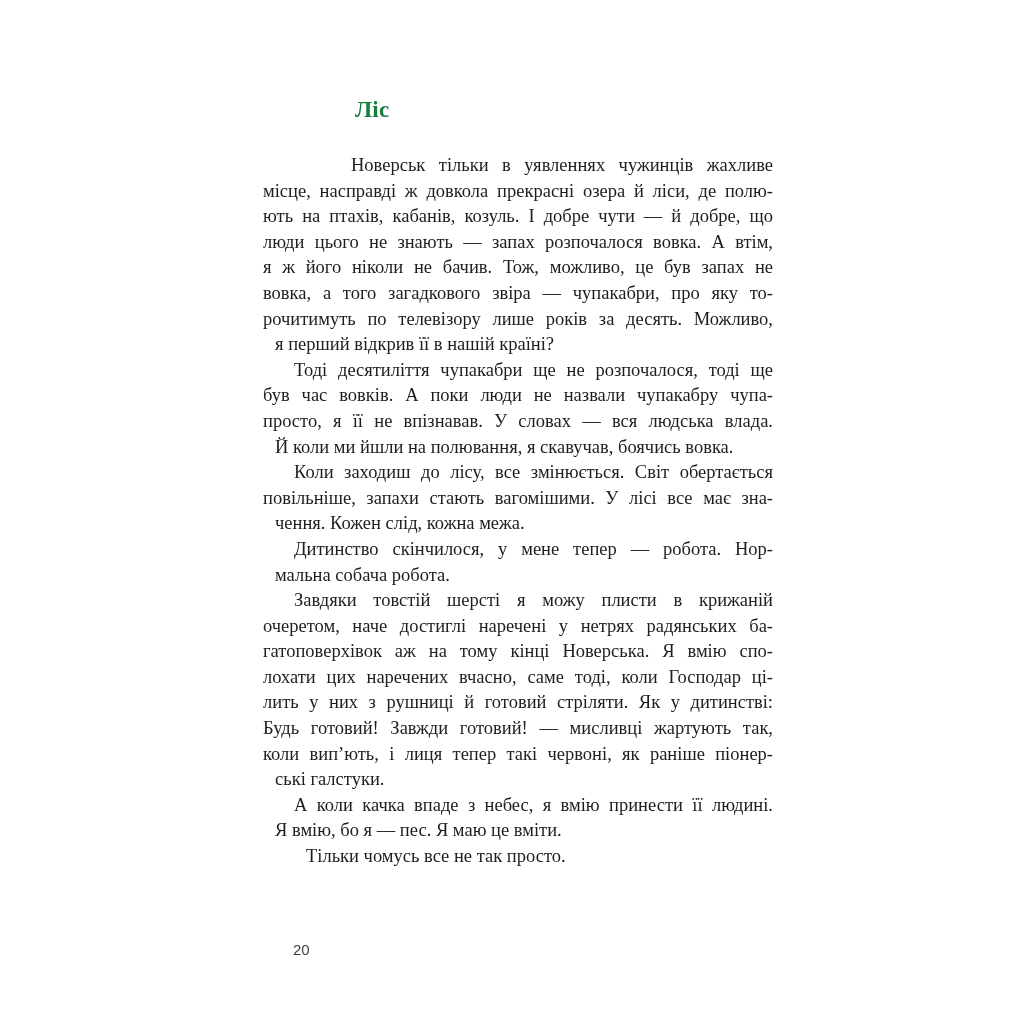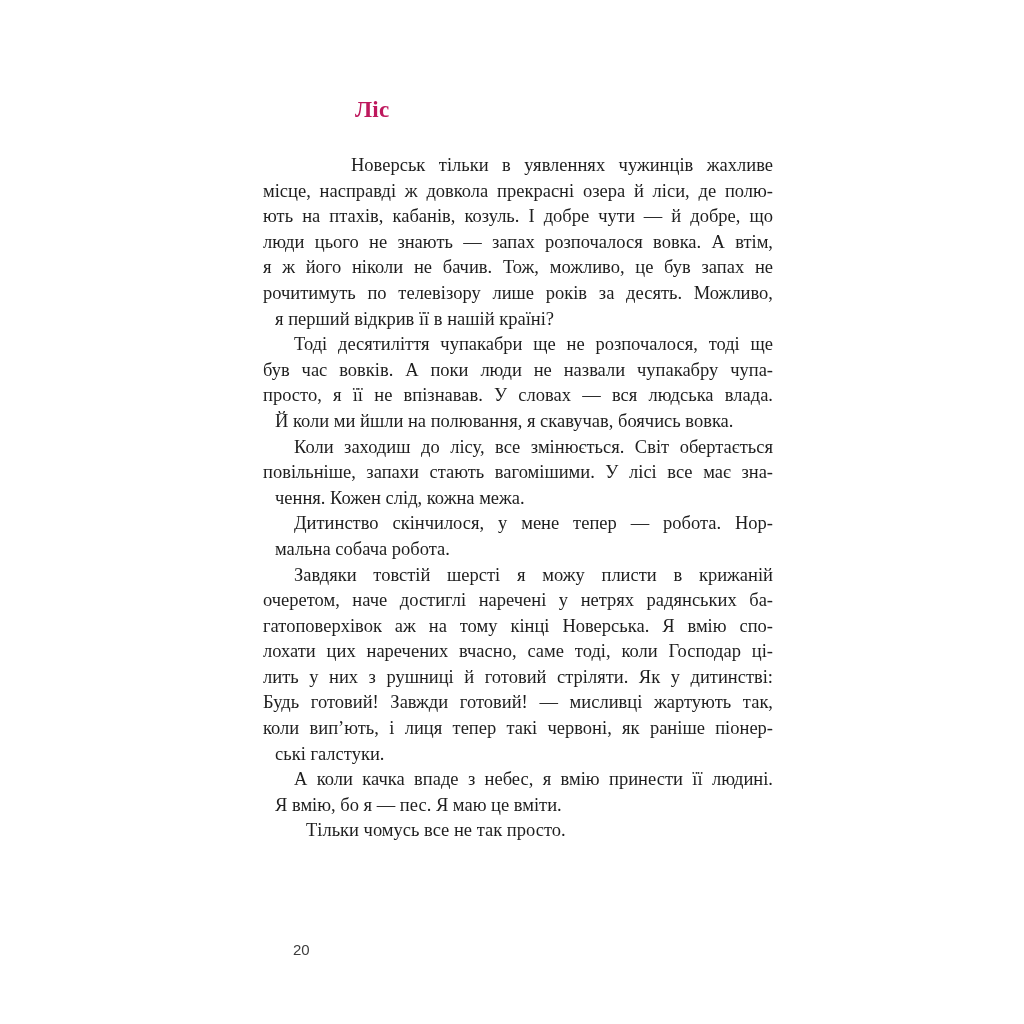--- a/index.html
+++ b/index.html
@@ -18,21 +18,21 @@
     position: absolute;
     left: 263px;
     top: 97px;
     width: 510px;
   }
   .chapter-title {
     font-family: "Liberation Serif", serif;
     font-weight: bold;
     font-size: 23px;
     line-height: 26px;
-    color: #be185d;
+    color: #15803d;
     margin: 0 0 30px 92px;
     letter-spacing: 0.2px;
   }
   .paragraph {
     margin: 0;
   }
   .line {
     font-family: "Liberation Serif", serif;
     font-size: 18.5px;
     line-height: 25.6px;
@@ -66,20 +66,21 @@
 <div class="sheet">
   <div class="text-col">
     <h1 class="chapter-title">Ліс</h1>
     <div>
         <div class="paragraph indent-large">
           <div class="line first">Новерськ тільки в уявленнях чужинців жахливе</div>
           <div class="line">місце, насправді ж довкола прекрасні озера й ліси, де полю-</div>
           <div class="line">ють на птахів, кабанів, козуль. І добре чути — й добре, що</div>
           <div class="line">люди цього не знають — запах розпочалося вовка. А втім,</div>
           <div class="line">я ж його ніколи не бачив. Тож, можливо, це був запах не</div>
+          <div class="line">вовка, а того загадкового звіра — чупакабри, про яку то-</div>
           <div class="line">рочитимуть по телевізору лише років за десять. Можливо,</div>
           <div class="line last">я перший відкрив її в нашій країні?</div>
         </div>
         <div class="paragraph">
           <div class="line first">Тоді десятиліття чупакабри ще не розпочалося, тоді ще</div>
           <div class="line">був час вовків. А поки люди не назвали чупакабру чупа-</div>
           <div class="line">просто, я її не впізнавав. У словах — вся людська влада.</div>
           <div class="line last">Й коли ми йшли на полювання, я скавучав, боячись вовка.</div>
         </div>
         <div class="paragraph">

